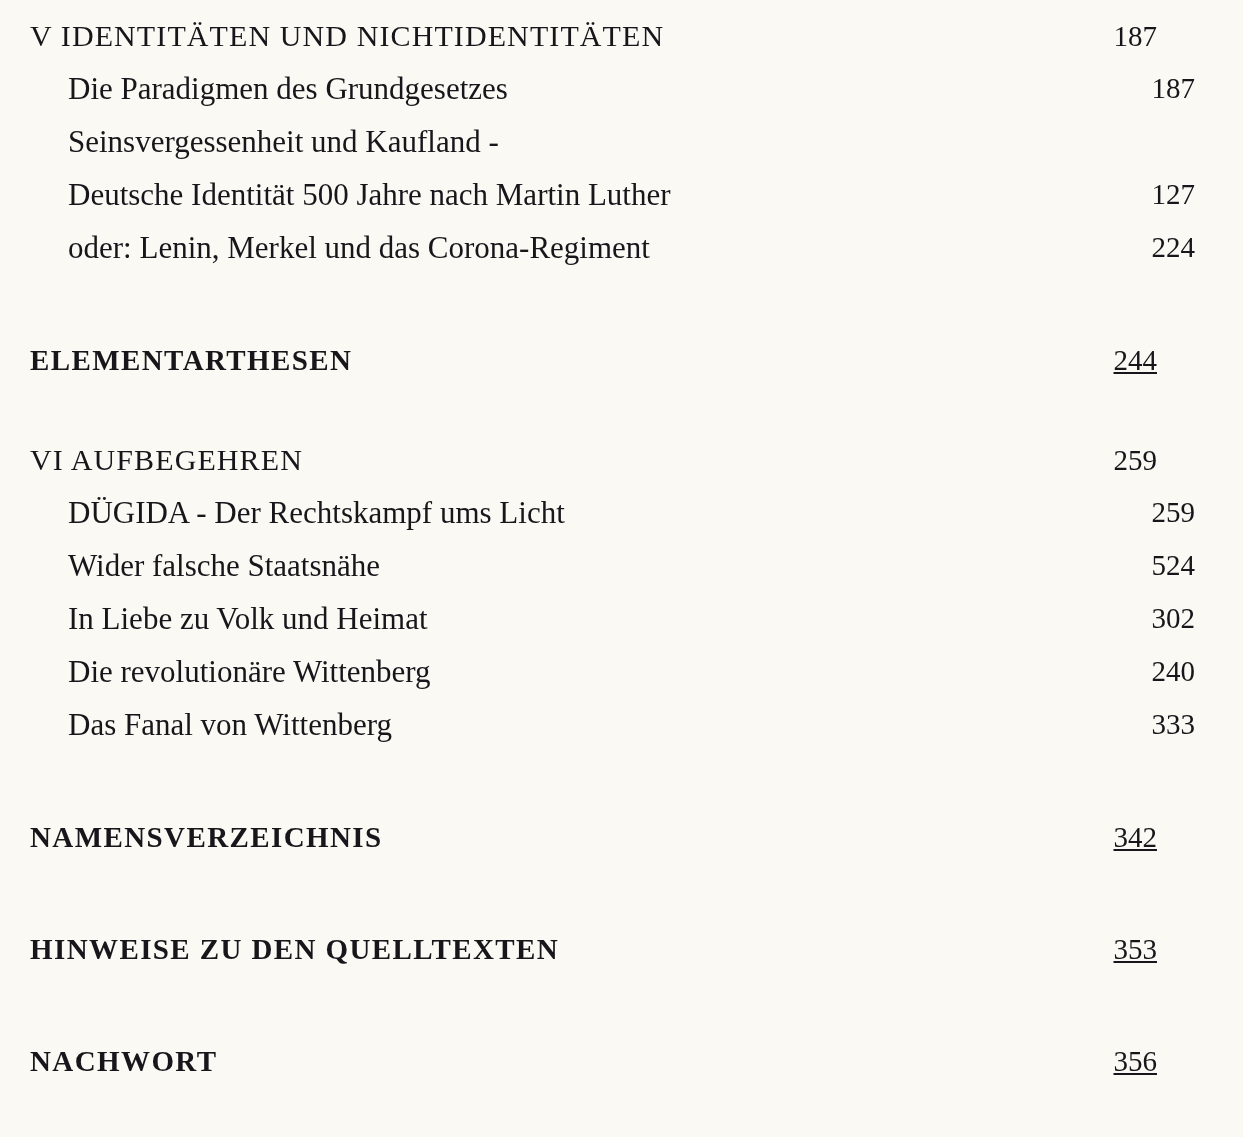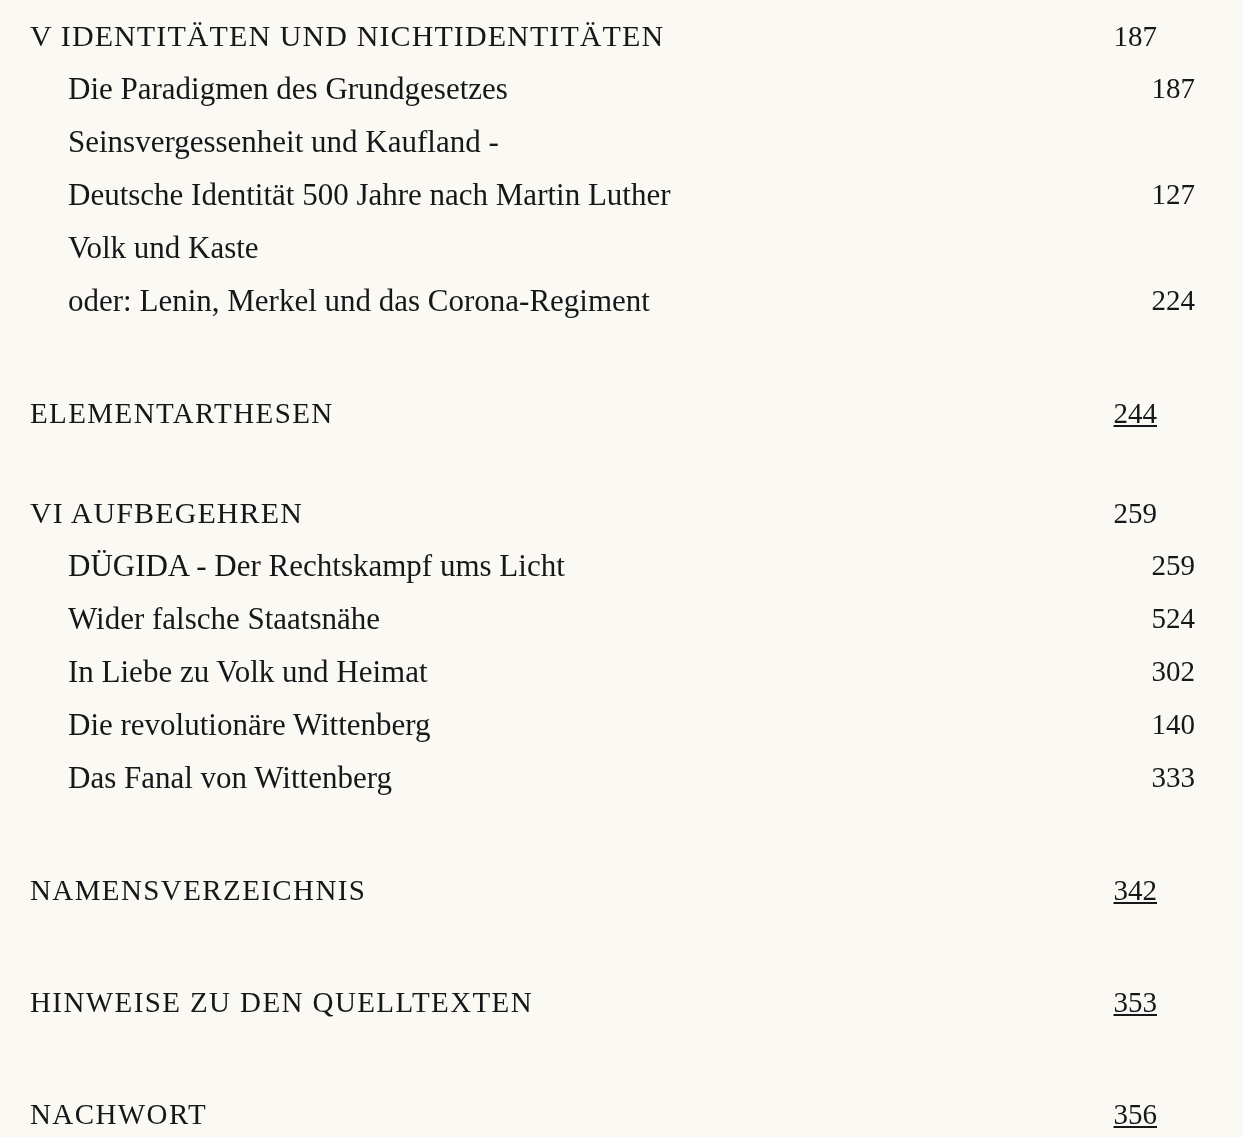--- a/index.html
+++ b/index.html
@@ -59,20 +59,21 @@
   }
   .section .page-no {
     font-size: 29px;
     line-height: 53px;
   }
   
   .standalone .label {
     font-size: 29px;
     letter-spacing: 1.4px;
     line-height: 52px;
+    font-weight: bold;
   }
   .standalone .page-no {
     font-size: 29px;
     line-height: 52px;
     text-decoration: underline;
   }
   .gap-lg { height: 60px; }
   .gap-md { height: 48px; }
 </style>
 </head>
@@ -92,23 +93,20 @@
     </div>
 
     <div class="entry section">
       <span class="label">Seinsvergessenheit und Kaufland -</span>
     </div>
     <div class="entry section">
       <span class="label">Deutsche Identität 500 Jahre nach Martin Luther</span>
       <span class="page-no">127</span>
     </div>
 
-    <div class="entry section">
-      <span class="label">Volk und Kaste</span>
-    </div>
     <div class="entry section">
       <span class="label">oder: Lenin, Merkel und das Corona-Regiment</span>
       <span class="page-no">224</span>
     </div>
 
     <div class="gap-lg"></div>
 
     <div class="entry standalone">
       <span class="label">ELEMENTARTHESEN</span>
       <span class="page-no">244</span>
@@ -131,21 +129,21 @@
       <span class="page-no">524</span>
     </div>
 
     <div class="entry section">
       <span class="label">In Liebe zu Volk und Heimat</span>
       <span class="page-no">302</span>
     </div>
 
     <div class="entry section">
       <span class="label">Die revolutionäre Wittenberg</span>
-      <span class="page-no">140</span>
+      <span class="page-no">240</span>
     </div>
 
     <div class="entry section">
       <span class="label">Das Fanal von Wittenberg</span>
       <span class="page-no">333</span>
     </div>
 
     <div class="gap-lg"></div>
 
     <div class="entry standalone">

